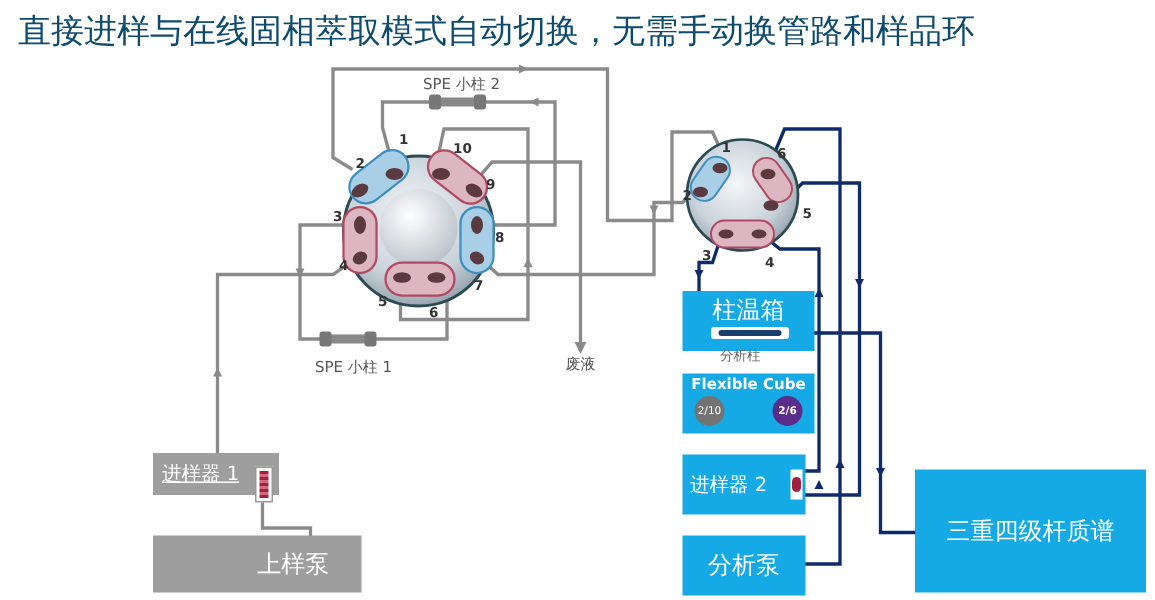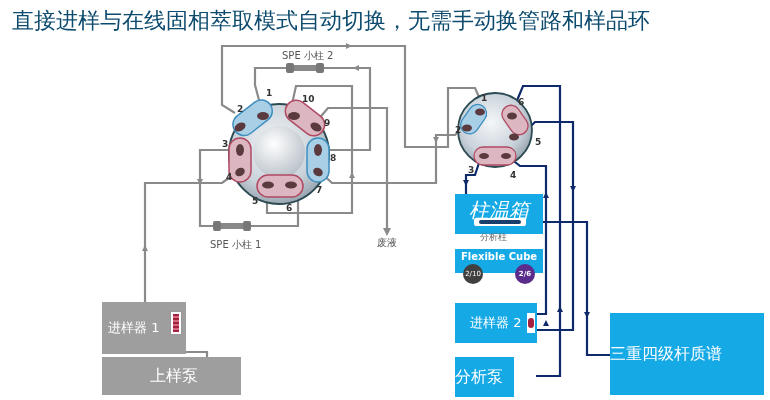--- a/index.html
+++ b/index.html
@@ -1,19 +1,19 @@
 <!DOCTYPE html>
 <html><head>
 <meta charset="utf-8">
 <style>
   html, body { margin:0; padding:0; background:#ffffff; }
   body { width:770px; height:400px; position:relative; overflow:hidden; font-family:"DejaVu Sans", sans-serif; }
   #title { position:absolute; left:12px; top:6px; font-size:22px; color:#0c4a6e; letter-spacing:0px; white-space:nowrap; }
   svg#diag { position:absolute; left:0; top:0; }
-  .box { position:absolute; display:flex; align-items:center; color:#fff; }
+  .box { position:absolute; display:flex; align-items:center; justify-content:center; color:#fff; }
   .gray { background:#9e9e9e; }
   .blue { background:#15a9e6; }
   .lbl { font-family:"DejaVu Sans", sans-serif; fill:#555; font-size:10px; }
   .num { font-family:"DejaVu Sans", sans-serif; fill:#333; font-size:9px; font-weight:bold; }
 </style>
 </head>
 <body>
 
 <div id="title">直接进样与在线固相萃取模式自动切换，无需手动换管路和样品环</div>
 
@@ -159,52 +159,52 @@
     </g>
     <text class="num" x="481" y="101" font-size="7">1</text>
     <text class="num" x="455" y="133" font-size="7">2</text>
     <text class="num" x="468" y="173" font-size="7">3</text>
     <text class="num" x="510" y="178" font-size="7">4</text>
     <text class="num" x="535" y="145" font-size="7">5</text>
     <text class="num" x="518" y="105" font-size="7">6</text>
   </g>
 </svg>
 
-<div class="box gray" style="left:102px;top:302px;width:84px;height:52px;justify-content:flex-start;padding-left:6px;box-sizing:border-box;font-size:13px;">
+<div class="box gray" style="left:102px;top:302px;width:84px;height:28px;justify-content:flex-start;padding-left:6px;box-sizing:border-box;font-size:13px;text-decoration:underline;">
   <span>进样器 1</span>
   <span style="position:absolute;right:4px;top:9px;width:10px;height:22px;background:#fff;border:1px solid #999;display:flex;align-items:center;justify-content:center;">
     <span style="width:6px;height:18px;background:repeating-linear-gradient(#a3213f 0 2px,#d46a80 2px 4px);"></span>
   </span>
 </div>
 <div class="box gray" style="left:102px;top:357px;width:91px;height:38px;font-size:16px;padding-left:48px;">
   <span>上样泵</span>
 </div>
 
 <div class="box blue" style="left:455px;top:194px;width:88px;height:40px;flex-direction:column;justify-content:flex-start;padding-top:3px;box-sizing:border-box;">
-  <span style="font-size:20px;font-style:italic;">柱温箱</span>
+  <span style="font-size:16px;">柱温箱</span>
 </div>
 <svg style="position:absolute;left:474px;top:216px;" width="52" height="12">
   <rect x="0" y="2" width="52" height="8" rx="2" fill="#fff"></rect>
   <rect x="5" y="4" width="42" height="4" rx="2" fill="#1b3f6b"></rect>
 </svg>
 <span style="position:absolute;left:480px;top:231px;font-size:9px;color:#666;font-family:Liberation Serif, serif;">分析柱</span>
 
-<div class="box blue" style="left:455px;top:249px;width:88px;height:24px;flex-direction:column;justify-content:flex-start;padding-top:2px;box-sizing:border-box;">
+<div class="box blue" style="left:455px;top:249px;width:88px;height:40px;flex-direction:column;justify-content:flex-start;padding-top:2px;box-sizing:border-box;">
   <span style="font-size:10px;font-weight:bold;">Flexible Cube</span>
   <div style="display:flex;width:100%;justify-content:space-between;padding:2px 8px 0;box-sizing:border-box;">
-    <span style="width:20px;height:20px;border-radius:50%;background:#404040;font-size:7px;display:flex;align-items:center;justify-content:center;">2/10</span>
+    <span style="width:20px;height:20px;border-radius:50%;background:#737373;font-size:7px;display:flex;align-items:center;justify-content:center;">2/10</span>
     <span style="width:20px;height:20px;border-radius:50%;background:#5a2c8c;font-size:7px;display:flex;align-items:center;justify-content:center;font-weight:bold;">2/6</span>
   </div>
 </div>
 
-<div class="box blue" style="left:455px;top:303px;width:82px;height:40px;justify-content:flex-start;padding-left:15px;box-sizing:border-box;font-size:13px;">
+<div class="box blue" style="left:455px;top:303px;width:82px;height:40px;justify-content:flex-start;padding-left:5px;box-sizing:border-box;font-size:13px;">
   <span>进样器 2</span>
   <span style="position:absolute;right:2px;top:10px;width:8px;height:20px;background:#fff;display:flex;align-items:center;justify-content:center;">
     <span style="width:6px;height:10px;border-radius:3px;background:#a3213f;"></span>
   </span>
 </div>
-<div class="box blue" style="left:455px;top:357px;width:59px;height:40px;font-size:16px;">
+<div class="box blue" style="left:455px;top:357px;width:82px;height:40px;font-size:16px;">
   <span>分析泵</span>
 </div>
 
 <div class="box blue" style="left:610px;top:313px;width:154px;height:82px;font-size:16px;">
   <span>三重四级杆质谱</span>
 </div>
 
 </body></html>

